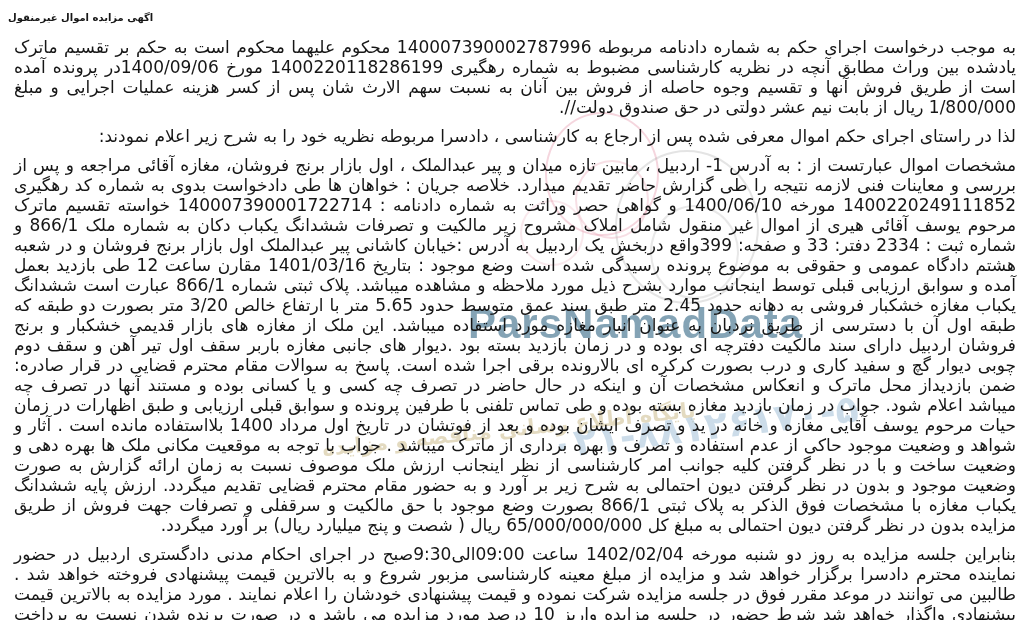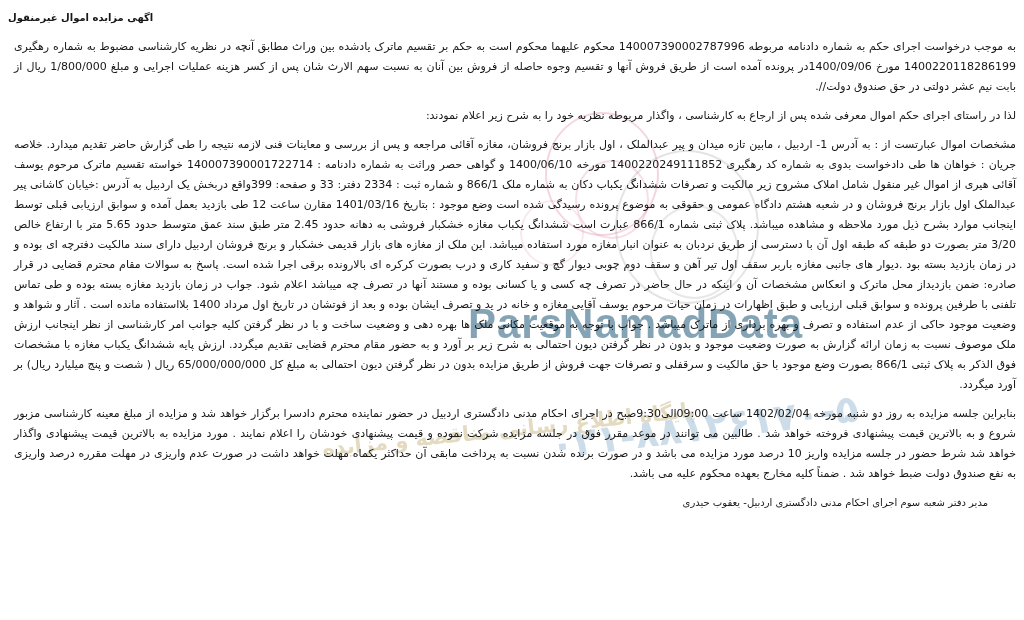--- a/index.html
+++ b/index.html
@@ -40,21 +40,21 @@
   .wm-f3{left:615px;top:150px;width:140px;height:150px;border:2px solid rgba(165,165,165,.30);}
   .wm-f4{left:650px;top:205px;width:85px;height:90px;border:2px solid rgba(165,165,165,.25);}
   .wm-f5{left:520px;top:200px;width:60px;height:62px;border:2px solid rgba(228,148,168,.22);}
   
   .content{position:relative;z-index:1;padding:6px 8px 0 8px;}
   .doc-title{
     font-size:10px;font-weight:bold;text-align:left;
     margin:6px 0 14px 0;
   }
   .para{
-    font-size:11px;line-height:20px;
+    font-size:17px;line-height:20px;
     text-align:justify;
     margin:0 0 9px 6px;
   }
   .signature{
     font-size:10px;line-height:20px;
     text-align:right;
     padding-right:28px;
     margin-top:8px;
   }
 </style>
@@ -72,21 +72,21 @@
     <div class="wm-brand">ParsNamadData</div>
     <div class="wm-site">پایگاه اطلاع رسانی مناقصه و مزایده</div>
     <div class="wm-phone">۰۲۱-۸۸۱۲۶۱۷۰-۵</div>
   </div>
 
   <div class="content">
     <h1 class="doc-title">اگهی مزایده اموال غیرمنقول</h1>
 
     <p class="para">به موجب درخواست اجرای حکم به شماره دادنامه مربوطه 140007390002787996 محکوم علیهما محکوم است به حکم بر تقسیم ماترک یادشده بین وراث مطابق آنچه در نظریه کارشناسی مضبوط به شماره رهگیری 1400220118286199 مورخ 1400/09/06در پرونده آمده است  از طریق فروش آنها و تقسیم وجوه حاصله از فروش بین آنان به نسبت سهم الارث شان پس از کسر هزینه عملیات اجرایی و مبلغ 1/800/000 ریال از بابت  نیم عشر دولتی در حق صندوق دولت//.</p>
 
-    <p class="para">لذا در راستای اجرای حکم اموال معرفی شده پس از ارجاع به کارشناسی ، واگذار مربوطه نظریه خود را به شرح زیر اعلام نمودند:</p>
+    <p class="para">لذا در راستای اجرای حکم اموال معرفی شده پس از ارجاع به کارشناسی ، دادسرا مربوطه نظریه خود را به شرح زیر اعلام نمودند:</p>
 
     <p class="para">مشخصات اموال عبارتست از : به آدرس 1- اردبیل ، مابین تازه میدان و پیر عبدالملک ، اول بازار برنج فروشان، مغازه آقائی  مراجعه و پس از بررسی و معاینات فنی لازمه نتیجه را طی گزارش حاضر تقدیم میدارد. خلاصه جریان : خواهان ها طی دادخواست بدوی به شماره کد رهگیری 1400220249111852 مورخه 1400/06/10 و گواهی حصر  وراثت به شماره دادنامه : 140007390001722714 خواسته تقسیم ماترک مرحوم یوسف آقائی هیری از اموال غیر منقول شامل املاک مشروح زیر  مالکیت و تصرفات ششدانگ یکباب دکان به شماره ملک 866/1 و شماره ثبت : 2334 دفتر: 33 و صفحه: 399واقع دربخش یک اردبیل به آدرس :خیابان کاشانی  پیر عبدالملک  اول بازار برنج فروشان و در شعبه هشتم دادگاه عمومی و حقوقی به موضوع پرونده رسیدگی شده است وضع موجود : بتاریخ 1401/03/16 مقارن ساعت 12 طی بازدید بعمل آمده و سوابق ارزیابی قبلی توسط اینجانب موارد بشرح ذیل مورد ملاحظه و مشاهده میباشد. پلاک ثبتی شماره 866/1 عبارت است ششدانگ یکباب مغازه خشکبار فروشی به دهانه حدود 2.45 متر طبق سند عمق متوسط حدود 5.65 متر با ارتفاع خالص 3/20 متر بصورت دو طبقه که طبقه اول آن با دسترسی از طریق نردبان به عنوان انبار مغازه مورد استفاده میباشد. این ملک از مغازه های بازار قدیمی خشکبار و برنج فروشان اردبیل دارای سند مالکیت دفترچه ای بوده و در زمان بازدید بسته بود .دیوار های جانبی مغازه باربر  سقف اول تیر آهن و سقف دوم چوبی  دیوار گچ و سفید کاری و درب بصورت کرکره ای بالارونده برقی اجرا شده است. پاسخ به سوالات مقام محترم قضایی در قرار صادره: ضمن بازدیداز محل ماترک و انعکاس مشخصات آن و اینکه در حال حاضر در تصرف چه کسی و یا کسانی بوده و مستند آنها در تصرف چه میباشد اعلام شود. جواب  در زمان بازدید مغازه بسته بوده و طی تماس تلفنی با طرفین پرونده و سوابق قبلی ارزیابی و طبق اظهارات در زمان حیات مرحوم یوسف آقایی مغازه و خانه در ید و تصرف ایشان بوده و بعد از فوتشان در تاریخ اول مرداد 1400 بلااستفاده مانده است . آثار و شواهد و وضعیت موجود حاکی از عدم استفاده و تصرف و بهره برداری از ماترک میباشد . جواب با توجه به موقعیت مکانی ملک ها بهره دهی و وضعیت ساخت و با در نظر گرفتن کلیه جوانب امر کارشناسی از نظر اینجانب ارزش ملک موصوف نسبت به زمان ارائه گزارش به صورت وضعیت موجود و بدون در نظر گرفتن دیون احتمالی به شرح زیر بر آورد و به حضور مقام محترم قضایی تقدیم میگردد. ارزش پایه ششدانگ یکباب مغازه با مشخصات فوق الذکر به پلاک ثبتی 866/1 بصورت وضع موجود با حق مالکیت و سرقفلی و تصرفات جهت فروش از طریق مزایده بدون در نظر گرفتن دیون احتمالی به مبلغ کل 65/000/000/000 ریال ( شصت و پنج میلیارد ریال) بر آورد میگردد.</p>
 
     <p class="para">بنابراین جلسه مزایده به روز  دو شنبه  مورخه  1402/02/04 ساعت 09:00الی9:30صبح در اجرای احکام مدنی دادگستری اردبیل در حضور نماینده محترم دادسرا برگزار خواهد شد و مزایده از مبلغ معینه کارشناسی مزبور شروع و به بالاترین قیمت پیشنهادی فروخته خواهد شد . طالبین می توانند در موعد مقرر فوق در جلسه مزایده شرکت نموده و قیمت پیشنهادی خودشان را اعلام نمایند . مورد مزایده به بالاترین قیمت پیشنهادی واگذار خواهد شد شرط حضور در جلسه مزایده واریز 10 درصد مورد مزایده می باشد و در صورت برنده شدن نسبت به پرداخت مابقی آن حداکثر یکماه مهلت خواهد داشت در صورت عدم واریزی در مهلت مقرره درصد واریزی به نفع صندوق دولت ضبط خواهد شد . ضمناً کلیه مخارج بعهده محکوم علیه می باشد.</p>
 
     <p class="signature">مدیر دفتر شعبه سوم اجرای احکام مدنی دادگستری اردبیل-  یعقوب حیدری</p>
   </div>
 
 </div>
 

